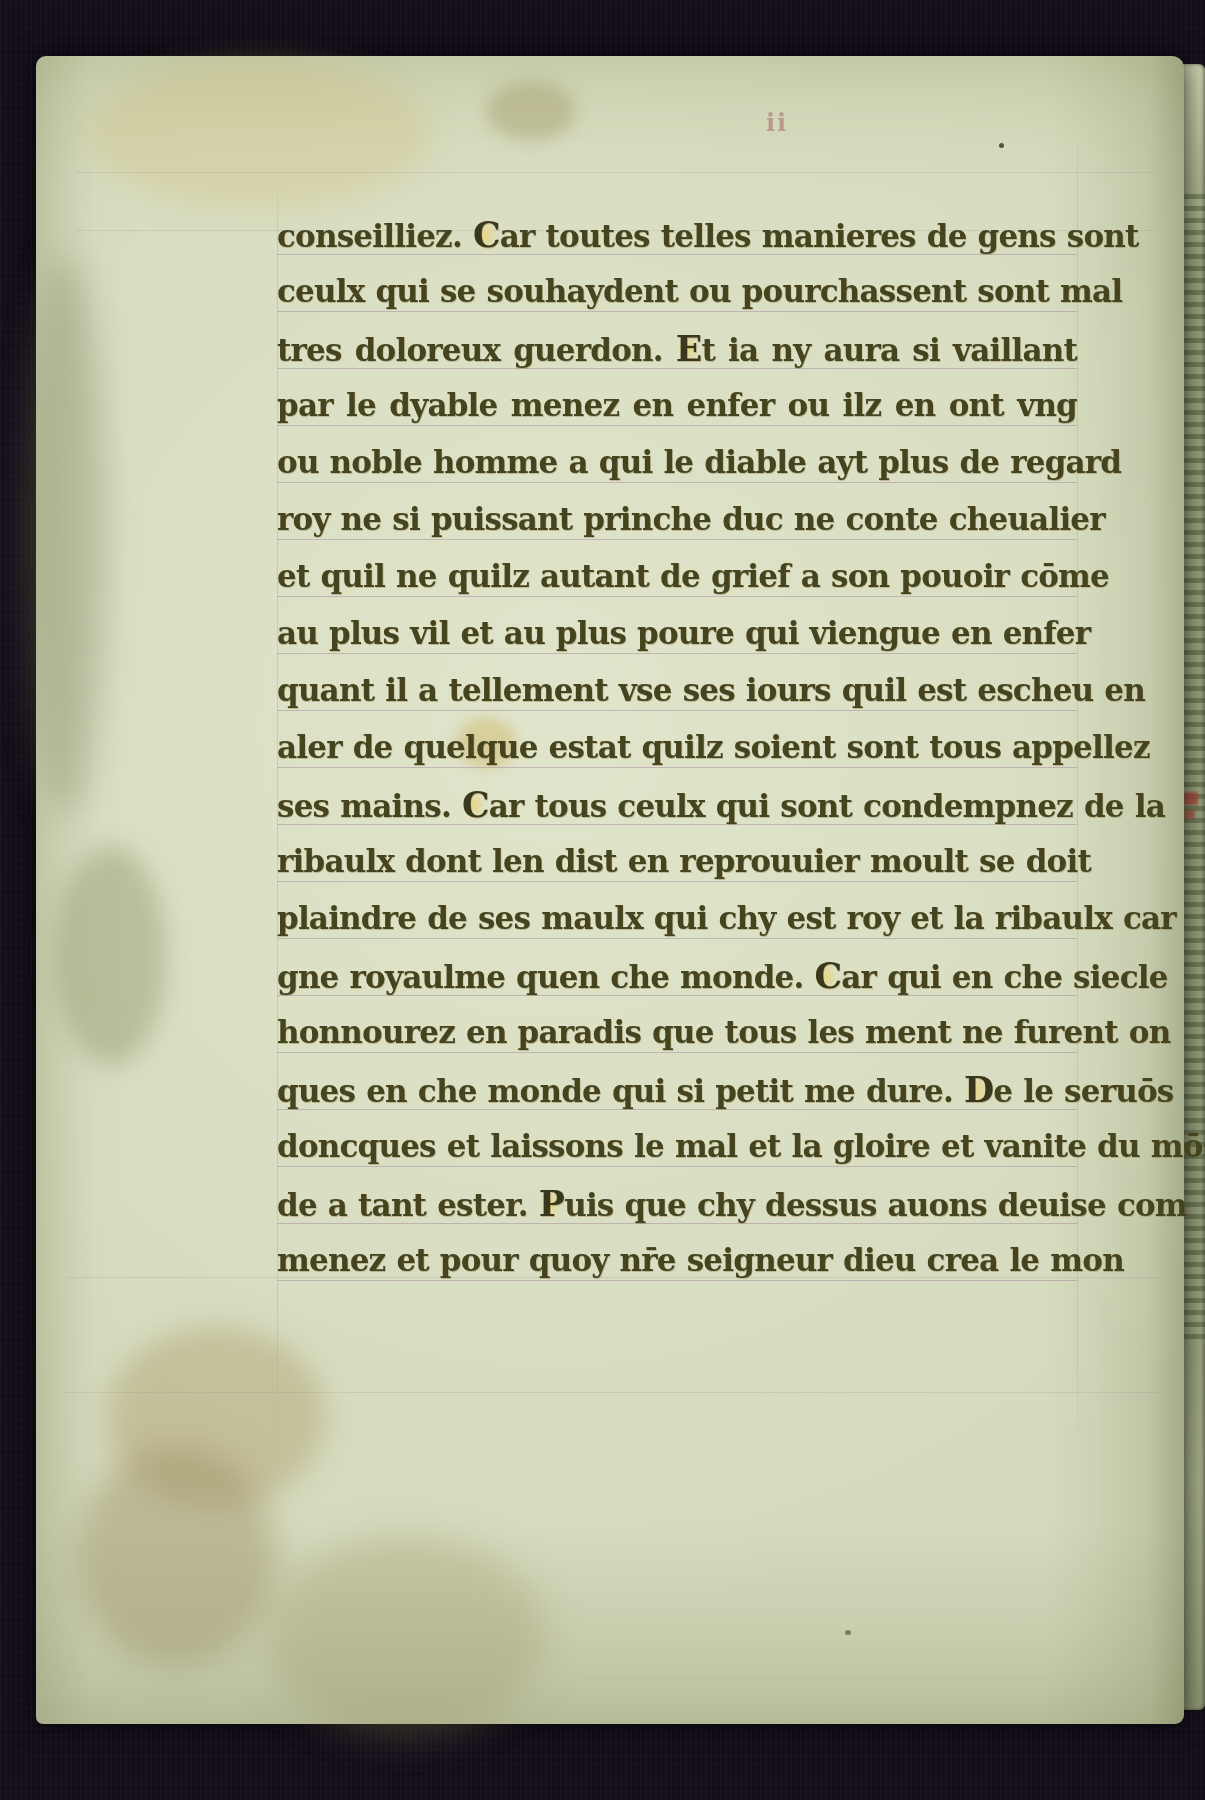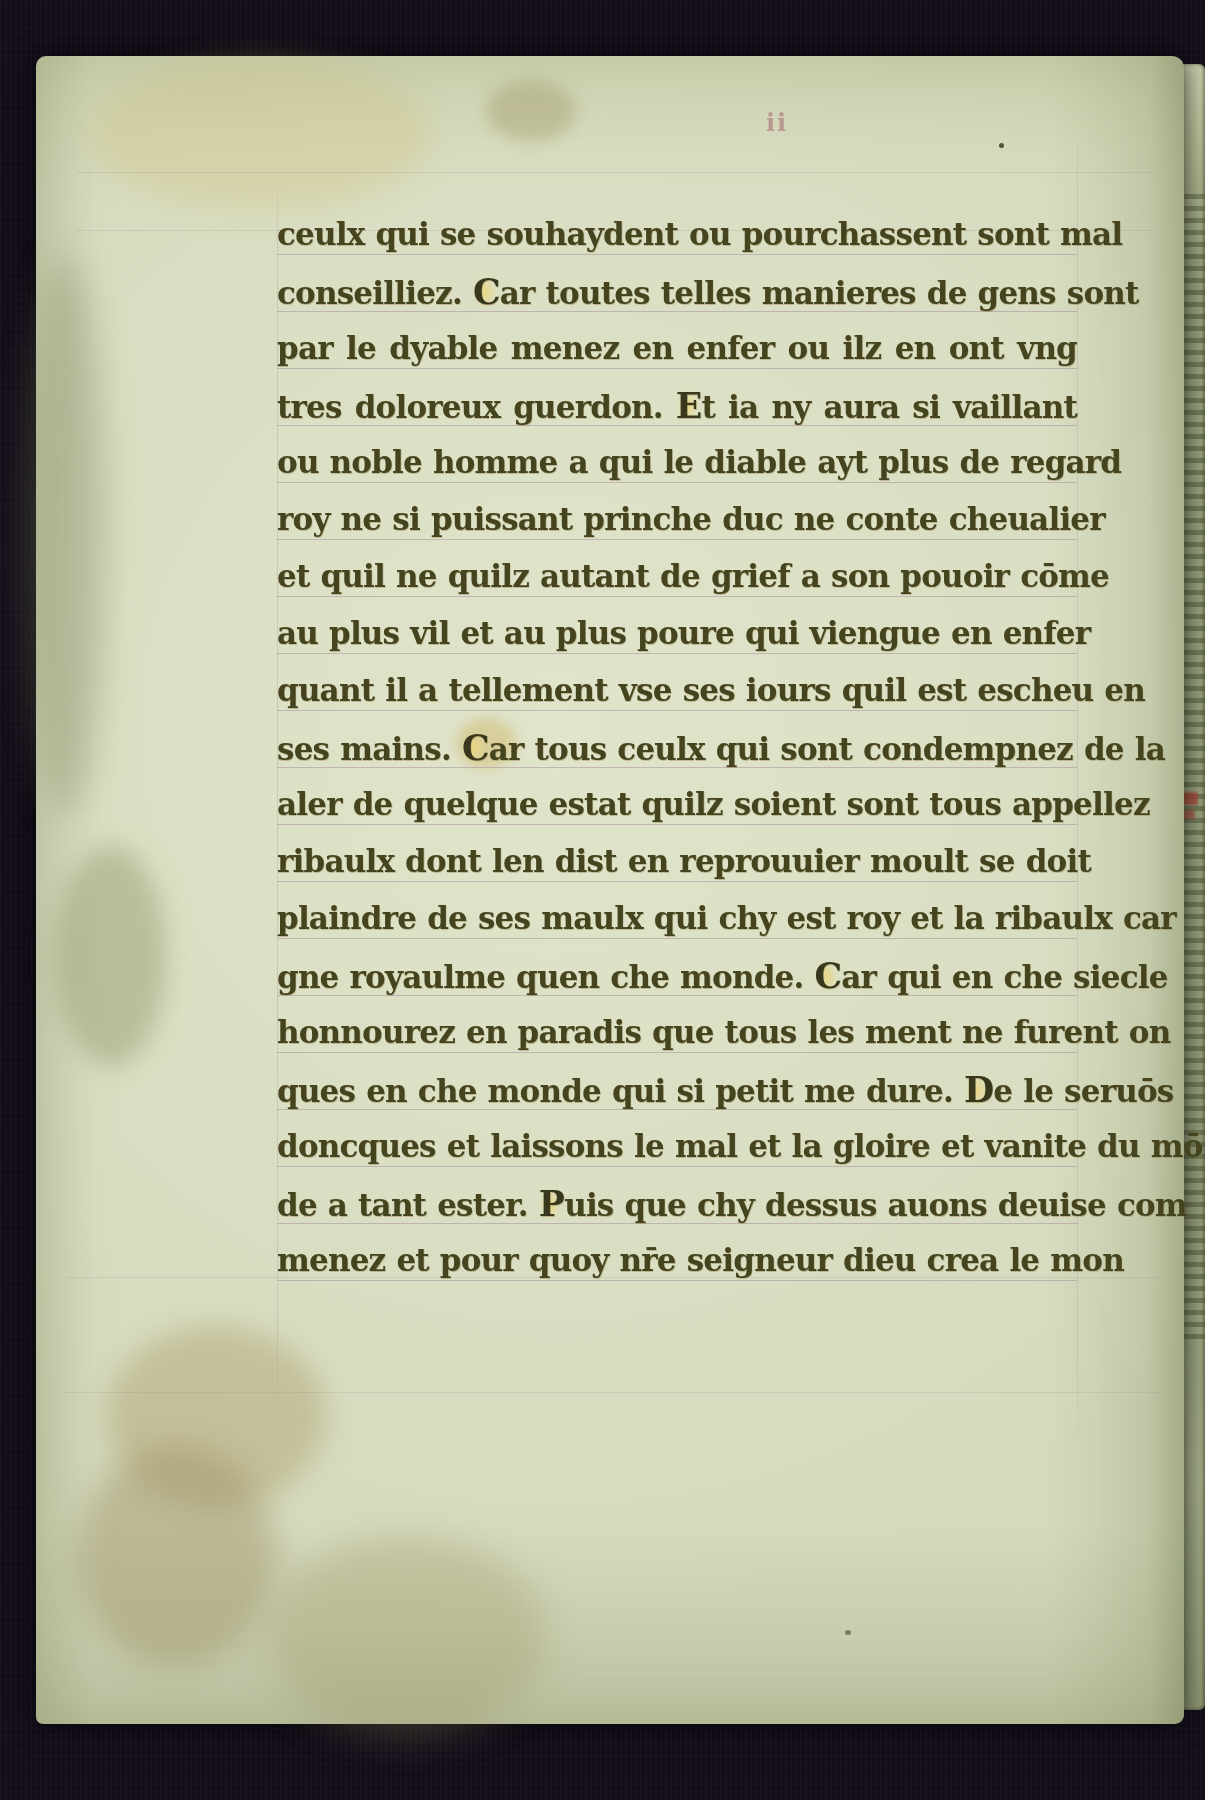--- a/index.html
+++ b/index.html
@@ -76,31 +76,31 @@
     <div class="vrule" style="left:241px;top:108px;height:1300px;"></div>
     <div class="vrule" style="left:1041px;top:62px;height:1346px;"></div>
     <div class="hrule" style="left:40px;top:116px;width:1080px;"></div>
     <div class="hrule" style="left:40px;top:174px;width:1080px;"></div>
     <div class="hrule" style="left:30px;top:1221px;width:1095px;"></div>
     <div class="hrule" style="left:30px;top:1336px;width:1095px;"></div>
 
     <div class="folio">ii</div>
 
     <div class="text-block">
+        <div class="text-line">conseilliez. <span class="lombard">C</span>ar toutes telles manieres de gens sont</div>
         <div class="text-line">ceulx qui se souhaydent ou pourchassent sont mal</div>
-        <div class="text-line">conseilliez. <span class="lombard">C</span>ar toutes telles manieres de gens sont</div>
+        <div class="text-line">tres doloreux guerdon. <span class="lombard">E</span>t ia ny aura si vaillant</div>
         <div class="text-line">par le dyable menez en enfer ou ilz en ont vng</div>
-        <div class="text-line">tres doloreux guerdon. <span class="lombard">E</span>t ia ny aura si vaillant</div>
         <div class="text-line">ou noble homme a qui le diable ayt plus de regard</div>
         <div class="text-line">roy ne si puissant prinche duc ne conte cheualier</div>
         <div class="text-line">et quil ne quilz autant de grief a son pouoir cōme</div>
         <div class="text-line">au plus vil et au plus poure qui viengue en enfer</div>
         <div class="text-line">quant il a tellement vse ses iours quil est escheu en</div>
+        <div class="text-line">aler de quelque estat quilz soient sont tous appellez</div>
         <div class="text-line">ses mains. <span class="lombard">C</span>ar tous ceulx qui sont condempnez de la</div>
-        <div class="text-line">aler de quelque estat quilz soient sont tous appellez</div>
         <div class="text-line">ribaulx dont len dist en reprouuier moult se doit</div>
         <div class="text-line">plaindre de ses maulx qui chy est roy et la ribaulx car</div>
         <div class="text-line">gne royaulme quen che monde. <span class="lombard">C</span>ar qui en che siecle</div>
         <div class="text-line">honnourez en paradis que tous les ment ne furent on</div>
         <div class="text-line">ques en che monde qui si petit me dure. <span class="lombard">D</span>e le seruōs</div>
         <div class="text-line">doncques et laissons le mal et la gloire et vanite du mō</div>
         <div class="text-line">de a tant ester. <span class="lombard">P</span>uis que chy dessus auons deuise com</div>
         <div class="text-line last">menez et pour quoy nr̄e seigneur dieu crea le mon</div>
       </div>
   </div>

